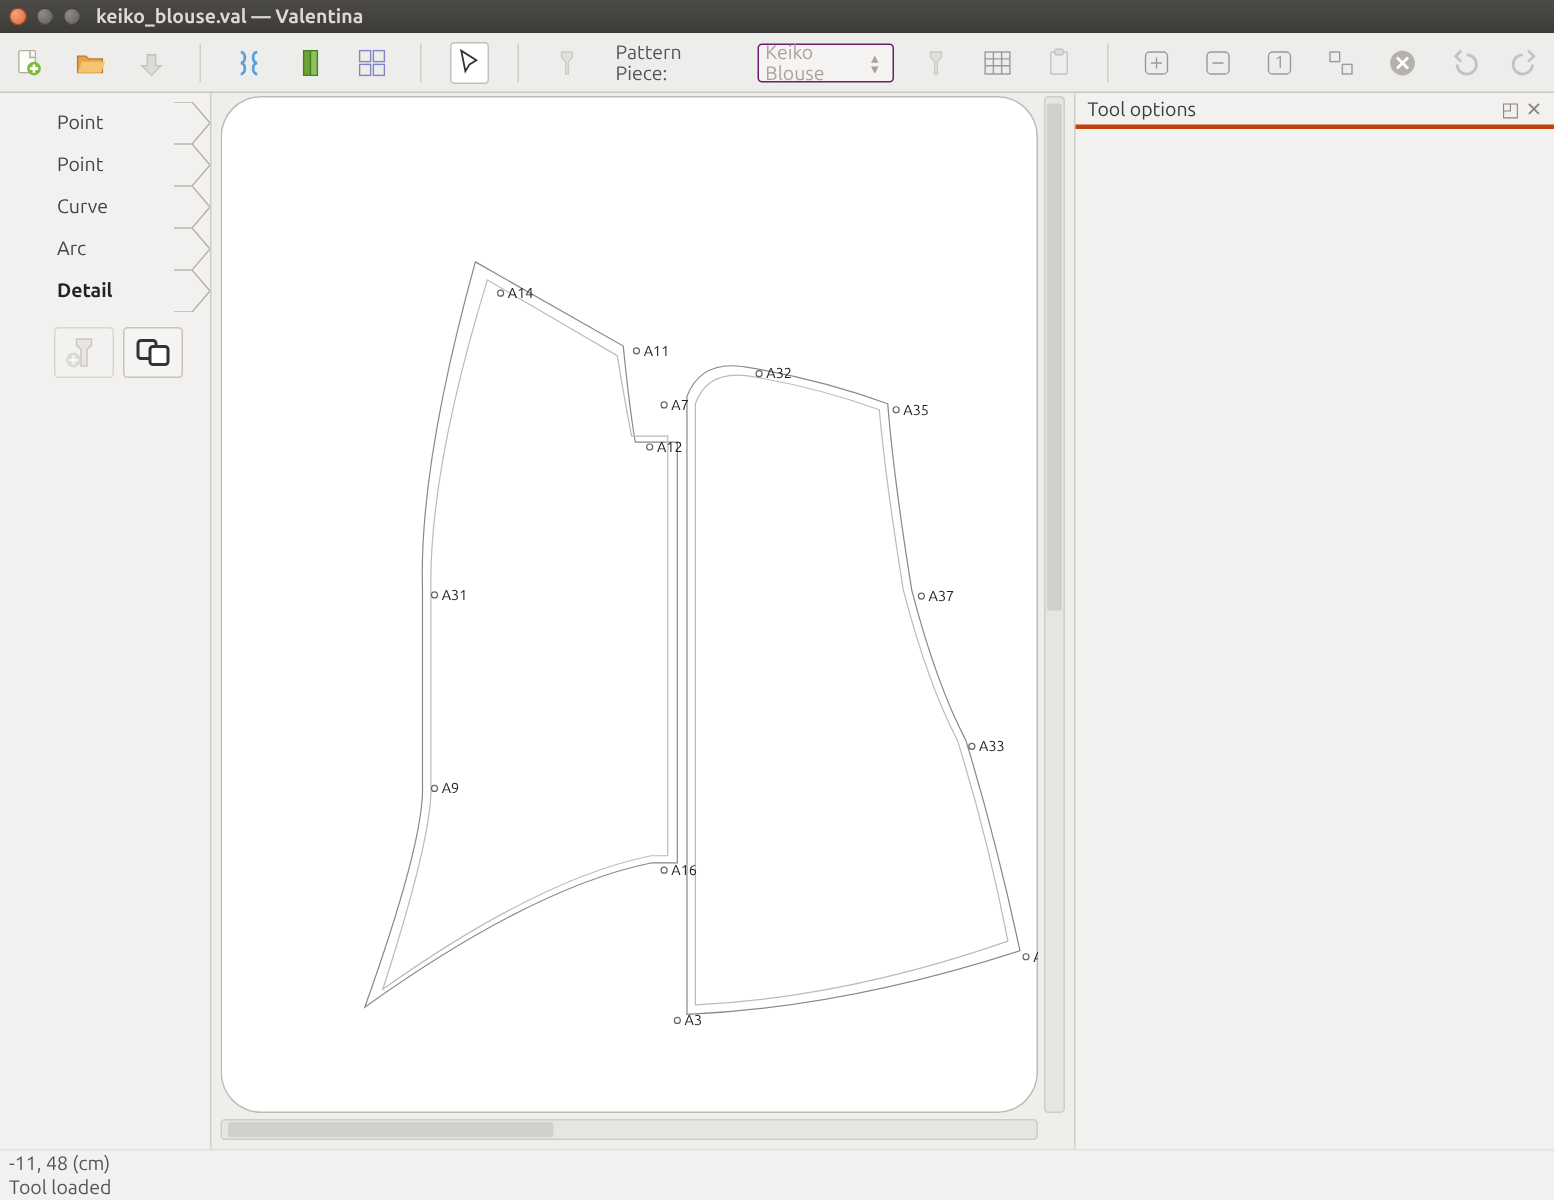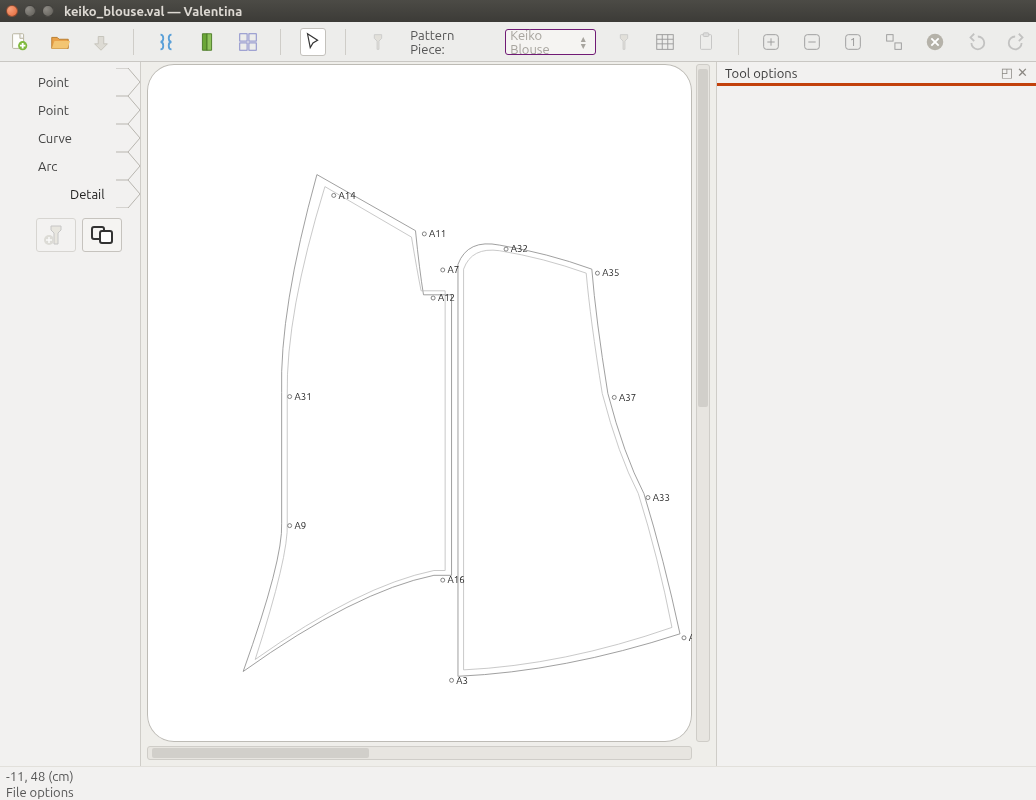--- a/index.html
+++ b/index.html
@@ -21,21 +21,21 @@
 .toolbar .combo { display: flex; align-items: center; height: 26px; border: 1px solid #701a75; border-radius: 3px; background: #f5f4f2; color: #a7a49e; padding: 0 4px; gap: 2px; }
 .combo-arr { width: 10px; font-size: 10px; color: #a7a49e; }
 
 
 .main { display: flex; height: calc(100% - 22px - 40px - 34px); padding-left: 28px; }
 
 
 .left { width: 112px; padding-top: 6px; }
 .tooltab { position: relative; height: 28px; display: flex; align-items: center; padding-left: 10px; color: #444; cursor: pointer; }
 .tooltab svg.notch { position:absolute; right:0; top:0; height:28px; width:24px; }
-.tooltab.active { font-weight: normal; color: #222; margin-left: 32px; }
+.tooltab.active { font-weight: bold; color: #222; }
 .detail-tools { display: flex; gap: 6px; padding: 10px 8px; }
 .dtool { width: 40px; height: 34px; border: 1px solid #c6c3be; border-radius: 3px; background: #f5f4f2; display:flex; align-items:center; justify-content:center; }
 .dtool.dis { opacity: .6; }
 
 
 .canvas-wrap { flex: 1; position: relative; background: #efeeea; border-left: 1px solid #cfcdc8; }
 .paper { position: absolute; left: 6px; top: 2px; right: 24px; bottom: 24px; background: #ffffff; box-shadow: inset 0 0 0 1px #bdbbb5; border-radius: 27px; }
 .paper svg { width: 100%; height: 100%; }
 .pt-lbl { font-size: 12px; fill: #222; }
 .pt-dot { fill:#fff; stroke:#666; stroke-width:1; }
@@ -292,14 +292,14 @@
       <span class="icons">
         <span>◰</span>
         <span>✕</span>
       </span>
     </div>
   </div>
 </div>
 
 <div class="status">
   <span>-11, 48 (cm)</span>
-  <span>File options</span>
+  <span>Tool loaded</span>
 </div>
 
 </body></html>

